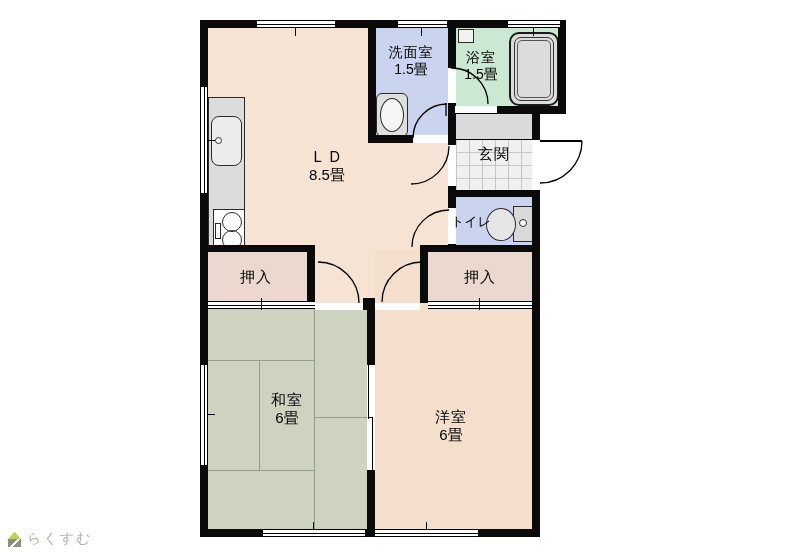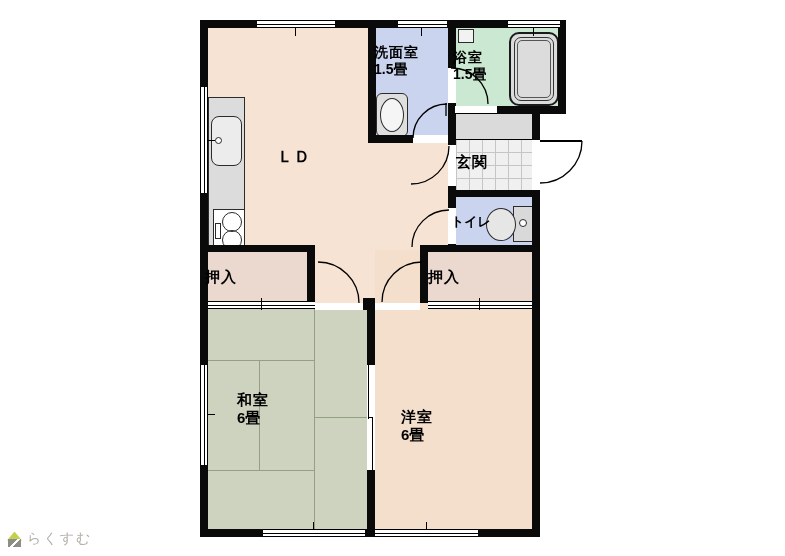--- a/index.html
+++ b/index.html
@@ -24,21 +24,21 @@
   .gap{background:#fff;}
   .win-h{background:#fff;border-top:1px solid #000;border-bottom:1px solid #000;position:absolute;box-sizing:border-box;}
   .win-h::after{content:"";position:absolute;left:0;right:0;top:50%;height:1px;background:#000;}
   .win-v{background:#fff;border-left:1px solid #000;border-right:1px solid #000;position:absolute;box-sizing:border-box;}
   .win-v::after{content:"";position:absolute;top:0;bottom:0;left:50%;width:1px;background:#000;}
   .tick{background:#000;}
   
   .tat{background:#93A083;position:absolute;}
   
   .outline{border:1px solid #2b2b2b;}
-  .lbl{position:absolute;line-height:1.2;font-size:15px;letter-spacing:1px;font-weight:bold;}
+  .lbl{position:absolute;text-align:center;line-height:1.2;font-size:15px;letter-spacing:1px;}
   .lbl .sz{display:block;font-size:15px;letter-spacing:0;}
   .watermark{position:absolute;left:7px;top:530px;display:flex;align-items:center;gap:5px;
              color:#B3AEA8;font-size:14px;letter-spacing:2px;}
   .house{position:relative;width:15px;height:15px;}
   .house .roof{position:absolute;left:0;top:0;width:15px;height:9px;background:#C3CF4F;
                clip-path:polygon(0 100%,50% 0,100% 100%);}
   .house .base{position:absolute;left:1px;top:7px;width:13px;height:8px;background:#8D8D88;}
   .house .slash{position:absolute;left:1px;top:7px;width:13px;height:8px;
                 background:linear-gradient(135deg,transparent 45%,#fff 45%,#fff 58%,transparent 58%);}
   svg.overlay{position:absolute;left:0;top:0;pointer-events:none;}
@@ -153,30 +153,31 @@
       <path d="M318,262 A41,41 0 0 1 359,303"></path>
       <path d="M422,262 A40,40 0 0 0 382,302"></path>
       <path d="M540,141 L582,141" stroke-width="2"></path>
       <path d="M582,141 A42,42 0 0 1 540,183"></path>
       <path d="M456,139.5 L532,139.5" stroke-width="1"></path>
     </g>
   </svg>
 
   <div class="lbl" style="left:277px;top:147px;width:100px;font-size:16px;">
     <span>ＬＤ</span>
+    <span class="sz">8.5畳</span>
   </div>
   <div class="lbl" style="left:374px;top:44px;width:74px;font-size:14px;">
     <span>洗面室</span>
     <span class="sz" style="font-size:14px;">1.5畳</span>
   </div>
   <div class="lbl" style="left:453px;top:49px;width:56px;font-size:14px;">
     <span>浴室</span>
     <span class="sz" style="font-size:14px;">1.5畳</span>
   </div>
-  <div class="lbl" style="left:456px;top:145px;width:76px;font-size:15px;margin-top:8px;">
+  <div class="lbl" style="left:456px;top:145px;width:76px;font-size:15px;">
     <span>玄関</span>
   </div>
   <div class="lbl" style="left:451px;top:214px;width:40px;font-size:13px;letter-spacing:0;">
     <span>トイレ</span>
   </div>
   <div class="lbl" style="left:205px;top:268px;width:102px;">
     <span>押入</span>
   </div>
   <div class="lbl" style="left:428px;top:268px;width:104px;">
     <span>押入</span>

